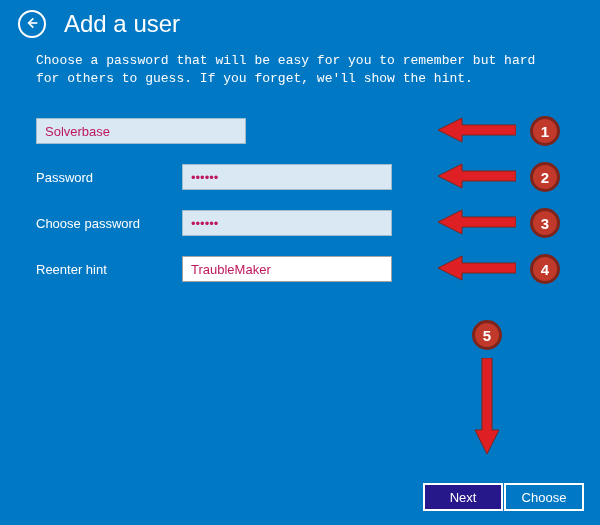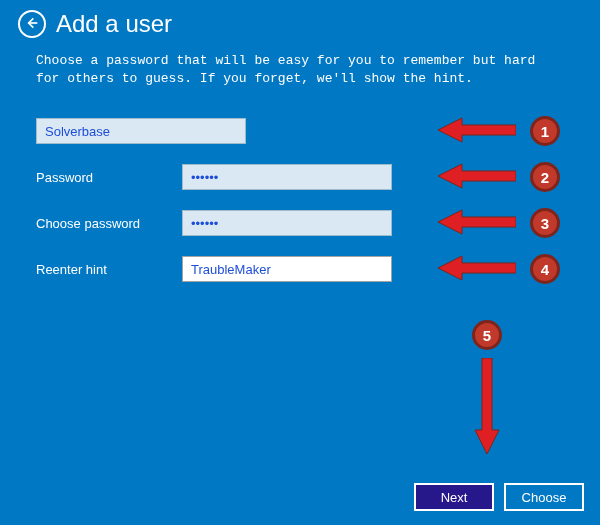--- a/index.html
+++ b/index.html
@@ -8,21 +8,21 @@
       background: #0178c4;
       color: #ffffff;
       font-family: "Segoe UI", Arial, sans-serif;
       font-size: 13px;
       position: relative;
     }
     .header {
       display: flex;
       align-items: center;
       padding: 10px 18px 0 18px;
-      gap: 10px;
+      gap: 18px;
     }
     .back-btn {
       width: 28px; height: 28px;
       border: 2px solid #fff;
       border-radius: 50%;
       display: flex; align-items: center; justify-content: center;
       cursor: pointer;
       flex: 0 0 auto;
     }
     .back-btn svg { width: 16px; height: 16px; }
@@ -49,21 +49,21 @@
     .row-label {
       width: 146px;
       flex: 0 0 auto;
       font-size: 13px;
     }
     .field {
       width: 210px;
       height: 26px;
       border: 1px solid #9fbccd;
       background: #d9e8f3;
-      color: #1d4ed8;
+      color: #be185d;
       font-size: 13px;
       padding: 0 8px;
       font-family: inherit;
     }
     .field.active {
       background: #ffffff;
       border: 1px solid #a3a3a3;
     }
     .arrow-wrap {
       position: absolute;
@@ -90,21 +90,21 @@
       flex-direction: column;
       align-items: center;
       gap: 8px;
     }
     .arrow5 svg { display: block; }
     .footer {
       position: absolute;
       bottom: 14px;
       right: 16px;
       display: flex;
-      gap: 10px;
+      gap: 1px;
     }
     .btn {
       width: 80px;
       height: 28px;
       border: 2px solid #fff;
       background: transparent;
       color: #fff;
       font-size: 13px;
       font-family: inherit;
       cursor: pointer;

